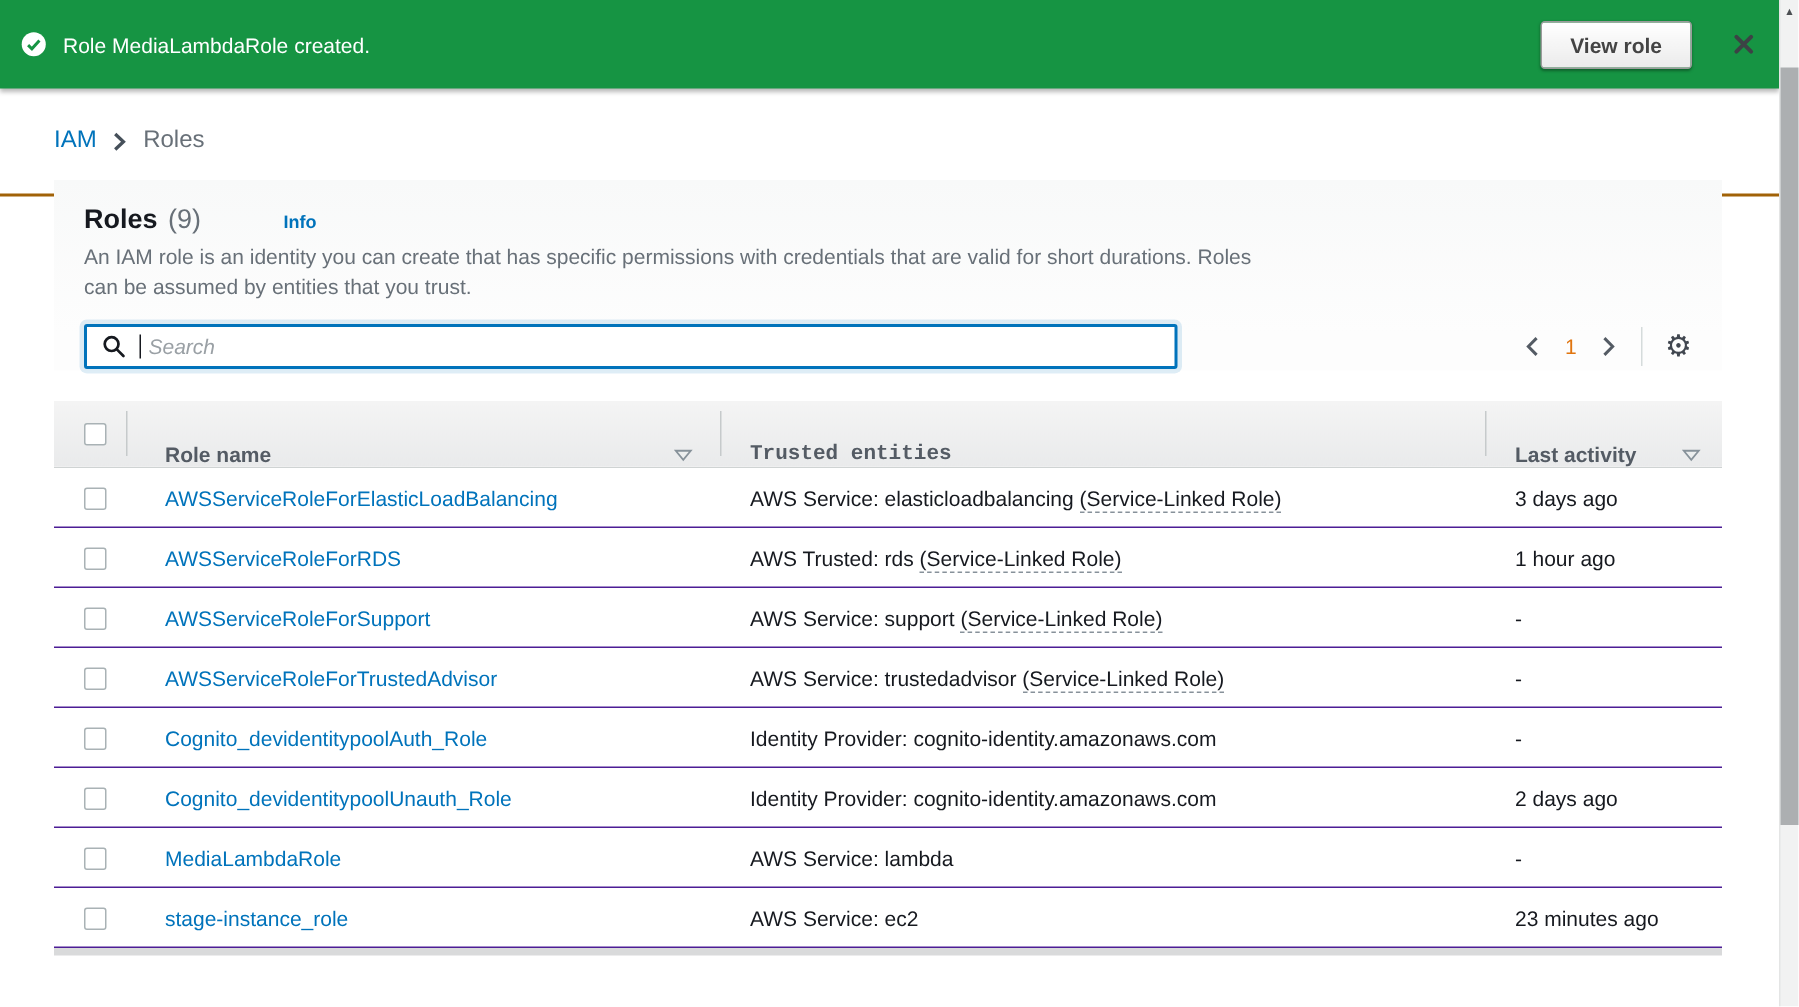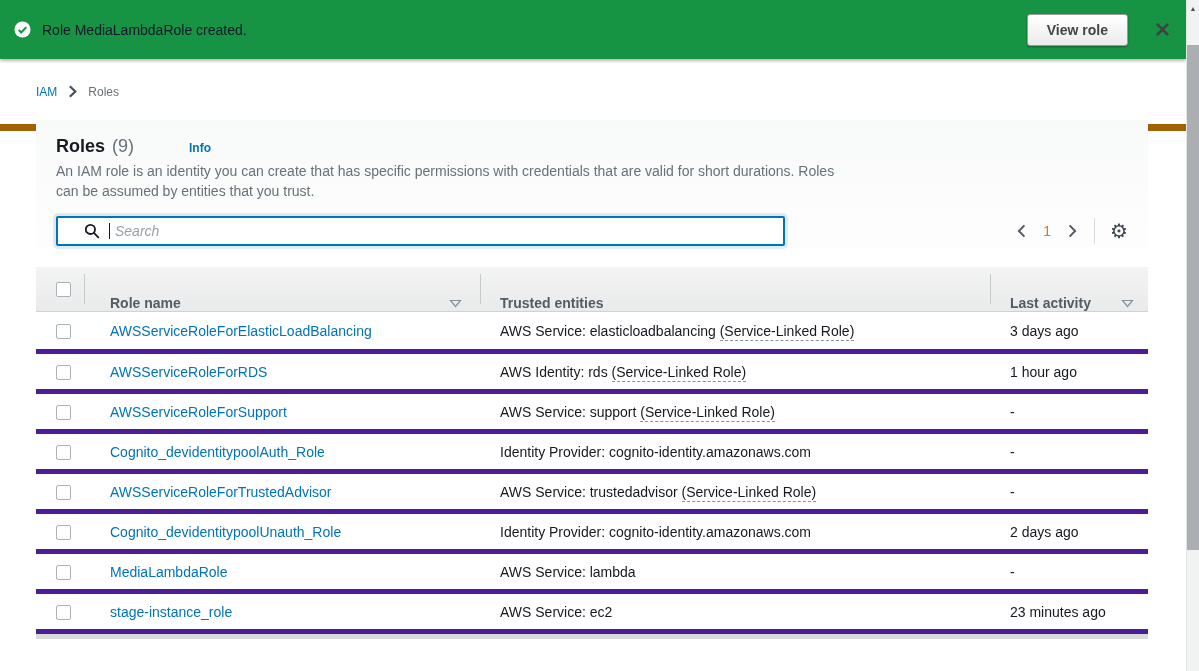--- a/index.html
+++ b/index.html
@@ -14,36 +14,36 @@
 
   
   .banner {
     position: absolute; top: 0; left: 0; right: 13px; height: 59px;
     background: var(--success-green);
     display: flex; align-items: center; justify-content: space-between;
     padding: 0 16px 0 14px;
     box-shadow: 0 2px 3px rgba(0,0,0,.28);
     z-index: 5;
   }
-  .banner-left { display: flex; align-items: center; gap: 11px; color: #0f172a; font-size: 14px; }
+  .banner-left { display: flex; align-items: center; gap: 11px; color: #ffffff; font-size: 14px; }
   .view-role-btn {
     background: linear-gradient(180deg, #ffffff, #ebebeb);
     border: 1px solid #9b9b9b; border-radius: 3px;
     padding: 7px 19px; font-size: 14px; font-weight: 700; color: #444;
     font-family: inherit; cursor: pointer;
     box-shadow: 0 1px 2px rgba(0,0,0,.35);
   }
   .banner-close { margin-left: 27px; display: flex; align-items: center; cursor: pointer; }
 
   
   .breadcrumb-bar {
     position: absolute; top: 59px; left: 0; right: 13px; height: 72px;
     display: flex; align-items: center; gap: 11px;
     padding-left: 36px; background: #fff;
-    border-bottom: 7px solid #a16207; font-size: 12px;
+    border-bottom: 2px solid #a16207; font-size: 16px;
   }
   .crumb-link { color: var(--link-blue); text-decoration: none; cursor: pointer; }
   .crumb-current { color: #687078; }
 
   
   .card { position: absolute; top: 120px; left: 36px; width: 1112px; }
   .card-header {
     position: relative; padding-top: 16px;
     background: linear-gradient(180deg, #f8f9f9 0%, #fdfdfd 80%);
   }
@@ -72,21 +72,21 @@
 
   
   .filter-row {
     display: flex; justify-content: space-between; align-items: center;
     margin-top: 14px; padding: 0 20px; height: 32px;
   }
   .search-box {
     position: relative; width: 729px; height: 30px;
     border: 2px solid var(--link-blue); border-radius: 2px; background: #fff;
     box-shadow: 0 0 0 3px rgba(0,115,187,.13);
-    display: flex; align-items: center; gap: 9px; padding-left: 26px;
+    display: flex; align-items: center; gap: 9px; padding-left: 10px;
   }
   .caret { width: 1px; height: 16px; background: #16191f; }
   .search-box input {
     flex: 1; border: none; outline: none; font-size: 14px;
     font-family: inherit; background: transparent; margin-left: -6px;
   }
   .search-box input::placeholder { font-style: italic; color: #9aa0a5; }
   .pager { display: flex; align-items: center; gap: 15px; }
   .pager-btn { display: flex; align-items: center; cursor: pointer; background: none; border: none; padding: 2px; }
   .page-num { font-size: 14px; color: var(--page-orange); }
@@ -99,23 +99,23 @@
     height: 40px; text-align: left; font-weight: 700; color: #545b64;
     background: linear-gradient(180deg, #f4f4f4, #e9eaeb);
     border-bottom: 1px solid #cfd3d3; position: relative; padding: 0;
   }
   thead th.has-divider::before {
     content: ""; position: absolute; left: 0; top: 7px; bottom: 7px;
     width: 1px; background: #c6cacb;
   }
   .th-inner { display: flex; align-items: center; justify-content: space-between; margin-top: 28px; }
   th.col-role .th-inner { padding: 0 18px 0 26px; }
-  th.col-trusted .th-inner { padding: 0 18px 0 20px; }
+  th.col-trusted .th-inner { padding: 0 18px 0 20px; font-family: Liberation Mono, monospace; }
   th.col-last .th-inner { padding: 0 14px 0 20px; }
-  tbody td { height: 40px; border-bottom: 5px solid #4c1d95; padding: 0; color: #16191f; }
+  tbody td { height: 40px; border-bottom: 1px solid #4c1d95; padding: 0; color: #16191f; }
   td.cell-role { padding-left: 26px; }
   td.cell-trusted { padding-left: 20px; }
   td.cell-last { padding-left: 20px; }
   .role-link { color: var(--link-blue); text-decoration: none; cursor: pointer; }
   .annotation { border-bottom: 1px dashed #87919a; padding-bottom: 1px; cursor: help; }
   .checkbox {
     display: inline-block; width: 15px; height: 15px; margin-left: 20px;
     border: 1px solid #a9b2b5; border-radius: 2px; background: #fff;
     vertical-align: middle; cursor: pointer;
   }
@@ -241,42 +241,42 @@
   <tr>
     <td><span class="checkbox"></span></td>
     <td class="cell-role"><a class="role-link">AWSServiceRoleForElasticLoadBalancing</a></td>
     <td class="cell-trusted"><span>AWS Service: elasticloadbalancing</span> <span class="annotation">(Service-Linked Role)</span></td>
     <td class="cell-last">3 days ago</td>
   </tr>
 
   <tr>
     <td><span class="checkbox"></span></td>
     <td class="cell-role"><a class="role-link">AWSServiceRoleForRDS</a></td>
-    <td class="cell-trusted"><span>AWS Identity: rds</span> <span class="annotation">(Service-Linked Role)</span></td>
+    <td class="cell-trusted"><span>AWS Trusted: rds</span> <span class="annotation">(Service-Linked Role)</span></td>
     <td class="cell-last">1 hour ago</td>
   </tr>
 
   <tr>
     <td><span class="checkbox"></span></td>
     <td class="cell-role"><a class="role-link">AWSServiceRoleForSupport</a></td>
     <td class="cell-trusted"><span>AWS Service: support</span> <span class="annotation">(Service-Linked Role)</span></td>
     <td class="cell-last">-</td>
   </tr>
 
   <tr>
     <td><span class="checkbox"></span></td>
+    <td class="cell-role"><a class="role-link">AWSServiceRoleForTrustedAdvisor</a></td>
+    <td class="cell-trusted"><span>AWS Service: trustedadvisor</span> <span class="annotation">(Service-Linked Role)</span></td>
+    <td class="cell-last">-</td>
+  </tr>
+
+  <tr>
+    <td><span class="checkbox"></span></td>
     <td class="cell-role"><a class="role-link">Cognito_devidentitypoolAuth_Role</a></td>
     <td class="cell-trusted"><span>Identity Provider: cognito-identity.amazonaws.com</span> </td>
-    <td class="cell-last">-</td>
-  </tr>
-
-  <tr>
-    <td><span class="checkbox"></span></td>
-    <td class="cell-role"><a class="role-link">AWSServiceRoleForTrustedAdvisor</a></td>
-    <td class="cell-trusted"><span>AWS Service: trustedadvisor</span> <span class="annotation">(Service-Linked Role)</span></td>
     <td class="cell-last">-</td>
   </tr>
 
   <tr>
     <td><span class="checkbox"></span></td>
     <td class="cell-role"><a class="role-link">Cognito_devidentitypoolUnauth_Role</a></td>
     <td class="cell-trusted"><span>Identity Provider: cognito-identity.amazonaws.com</span> </td>
     <td class="cell-last">2 days ago</td>
   </tr>
 

